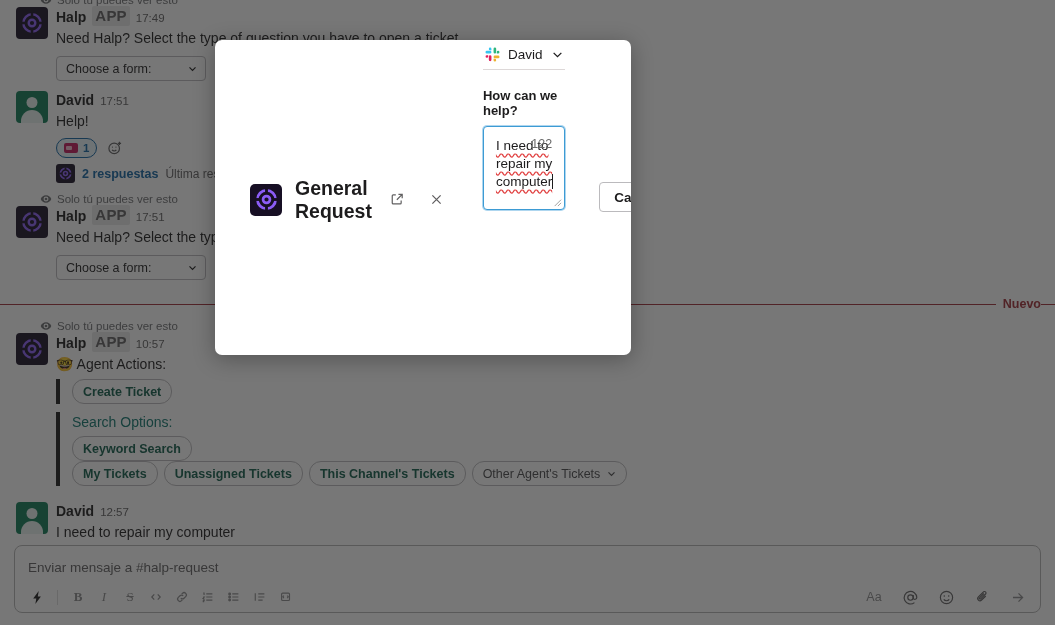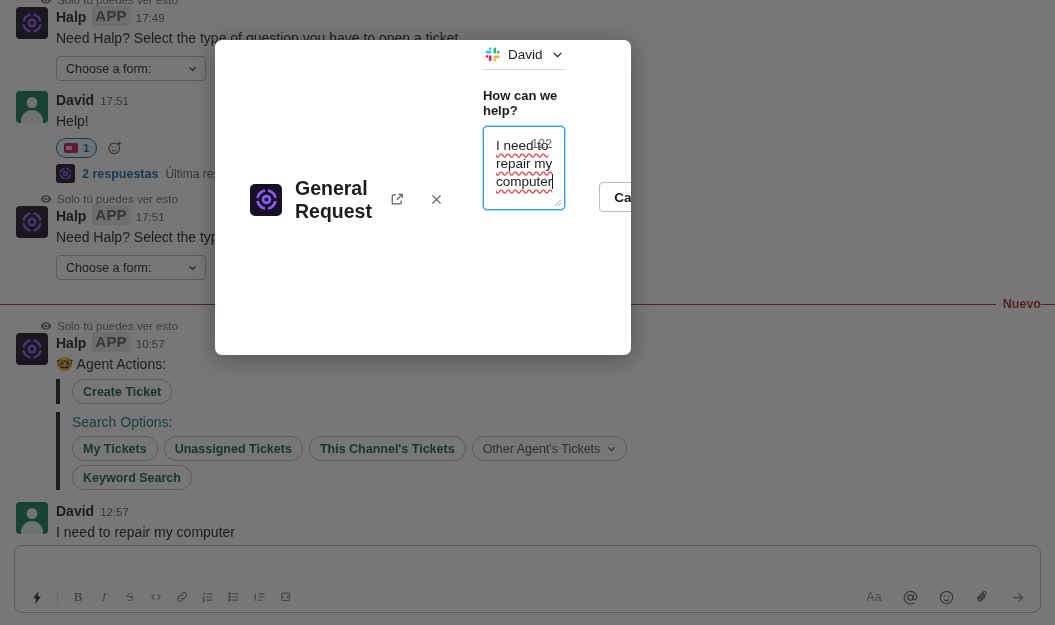--- a/index.html
+++ b/index.html
@@ -389,42 +389,42 @@
           <div class="agent-actions">
             <div class="block-bar">
               <div class="btn-row" style="margin-bottom:0;">
                 <div class="slack-btn">
                   <span>Create Ticket</span>
                 </div>
               </div>
             </div>
             <div class="block-bar" style="margin-top:8px;">
               <div class="block-label">Search Options:</div>
+              <div class="btn-row" style="margin-bottom:0;">
+                <div class="slack-btn">
+                  <span>Keyword Search</span>
+                </div>
+              </div>
               <div class="btn-row">
                 <div class="slack-btn">
                   <span>My Tickets</span>
                 </div>
                 <div class="slack-btn">
                   <span>Unassigned Tickets</span>
                 </div>
                 <div class="slack-btn">
                   <span>This Channel's Tickets</span>
                 </div>
                 <div class="slack-btn muted">
                   <span>Other Agent's Tickets</span>
                   <svg class="chev" viewBox="0 0 12 12" fill="none" stroke="#4a4a4c" stroke-width="1.6">
                     <path d="M2 4.5 6 8.5 10 4.5"></path>
                   </svg>
                 </div>
               </div>
-              <div class="btn-row" style="margin-bottom:0;">
-                <div class="slack-btn">
-                  <span>Keyword Search</span>
-                </div>
-              </div>
             </div>
           </div>
         </div>
       </div>
     </div>
 
     <div class="msg-group" style="padding-top:10px;">
       <div class="msg-row">
         <div class="avatar david">
           <span class="head"></span>
@@ -438,20 +438,21 @@
           <div class="msg-text">I need to repair my computer</div>
 
         </div>
       </div>
     </div>
 
   </div>
 
   <div id="composer-wrap">
     <div id="composer">
+      <div class="composer-placeholder">Enviar mensaje a #halp-request</div>
       <div class="composer-toolbar">
         <div class="tb-left">
           <div class="tb-icon lightning">
             <svg width="15" height="15" viewBox="0 0 16 16" fill="#1d1c1d">
               <path d="M9.3 1 3.4 9h3.3l-1 6 5.9-8H8.3l1-6z"></path>
             </svg>
           </div>
           <div class="tb-sep"></div>
           <div class="tb-icon bold">B</div>
           <div class="tb-icon italic">I</div>

